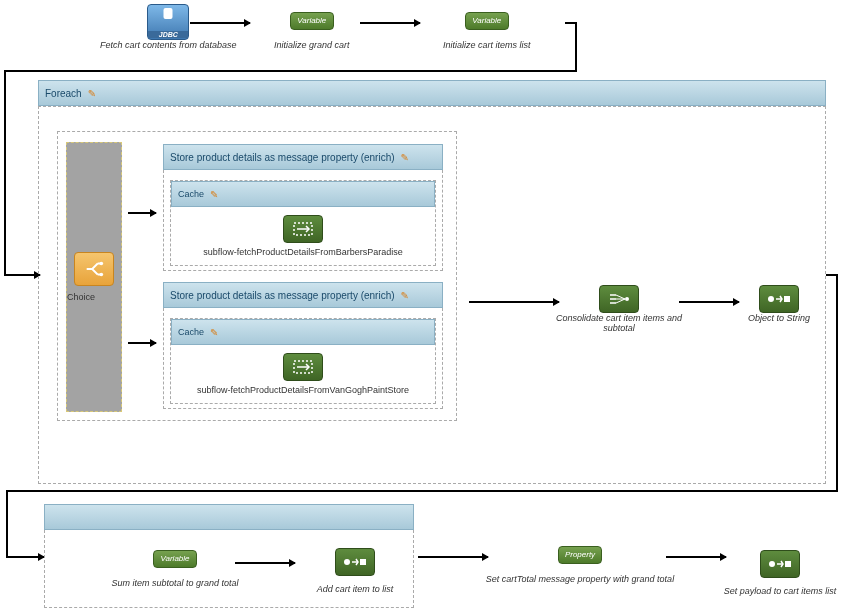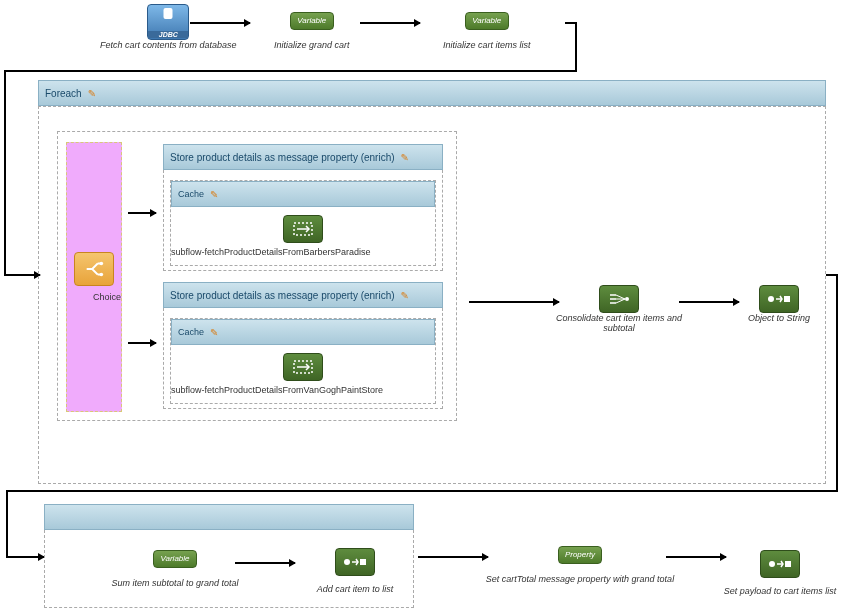--- a/index.html
+++ b/index.html
@@ -171,25 +171,25 @@
     border: 1px dashed #aaa;
     height: 290px;
     position: relative;
   }
   .choice-col {
     position: absolute;
     left: 8px;
     top: 10px;
     width: 56px;
     height: 270px;
-    background: #f0abfc;
+    background: #a3a3a3;
     border: 1px dashed #d8c878;
     display: flex;
     flex-direction: column;
-    align-items: flex-end;
+    align-items: flex-start;
     justify-content: center;
   }
   .choice-label {
     margin-top: 6px;
     font-size: 9px;
   }
   .enrich-block {
     position: absolute;
     left: 105px;
     width: 280px;
@@ -197,21 +197,21 @@
   .cache-block {
     border: 1px dashed #aaa;
     margin-top: 4px;
     padding-bottom: 8px;
   }
   .cache-header {
     height: 16px;
     font-size: 9px;
   }
   .subflow-node {
-    text-align: left;
+    text-align: center;
     margin-top: 8px;
   }
   .subflow-label {
     margin-top: 4px;
     font-size: 9px;
   }
   .bottom-block {
     position: absolute;
     left: 44px;
     top: 504px;

